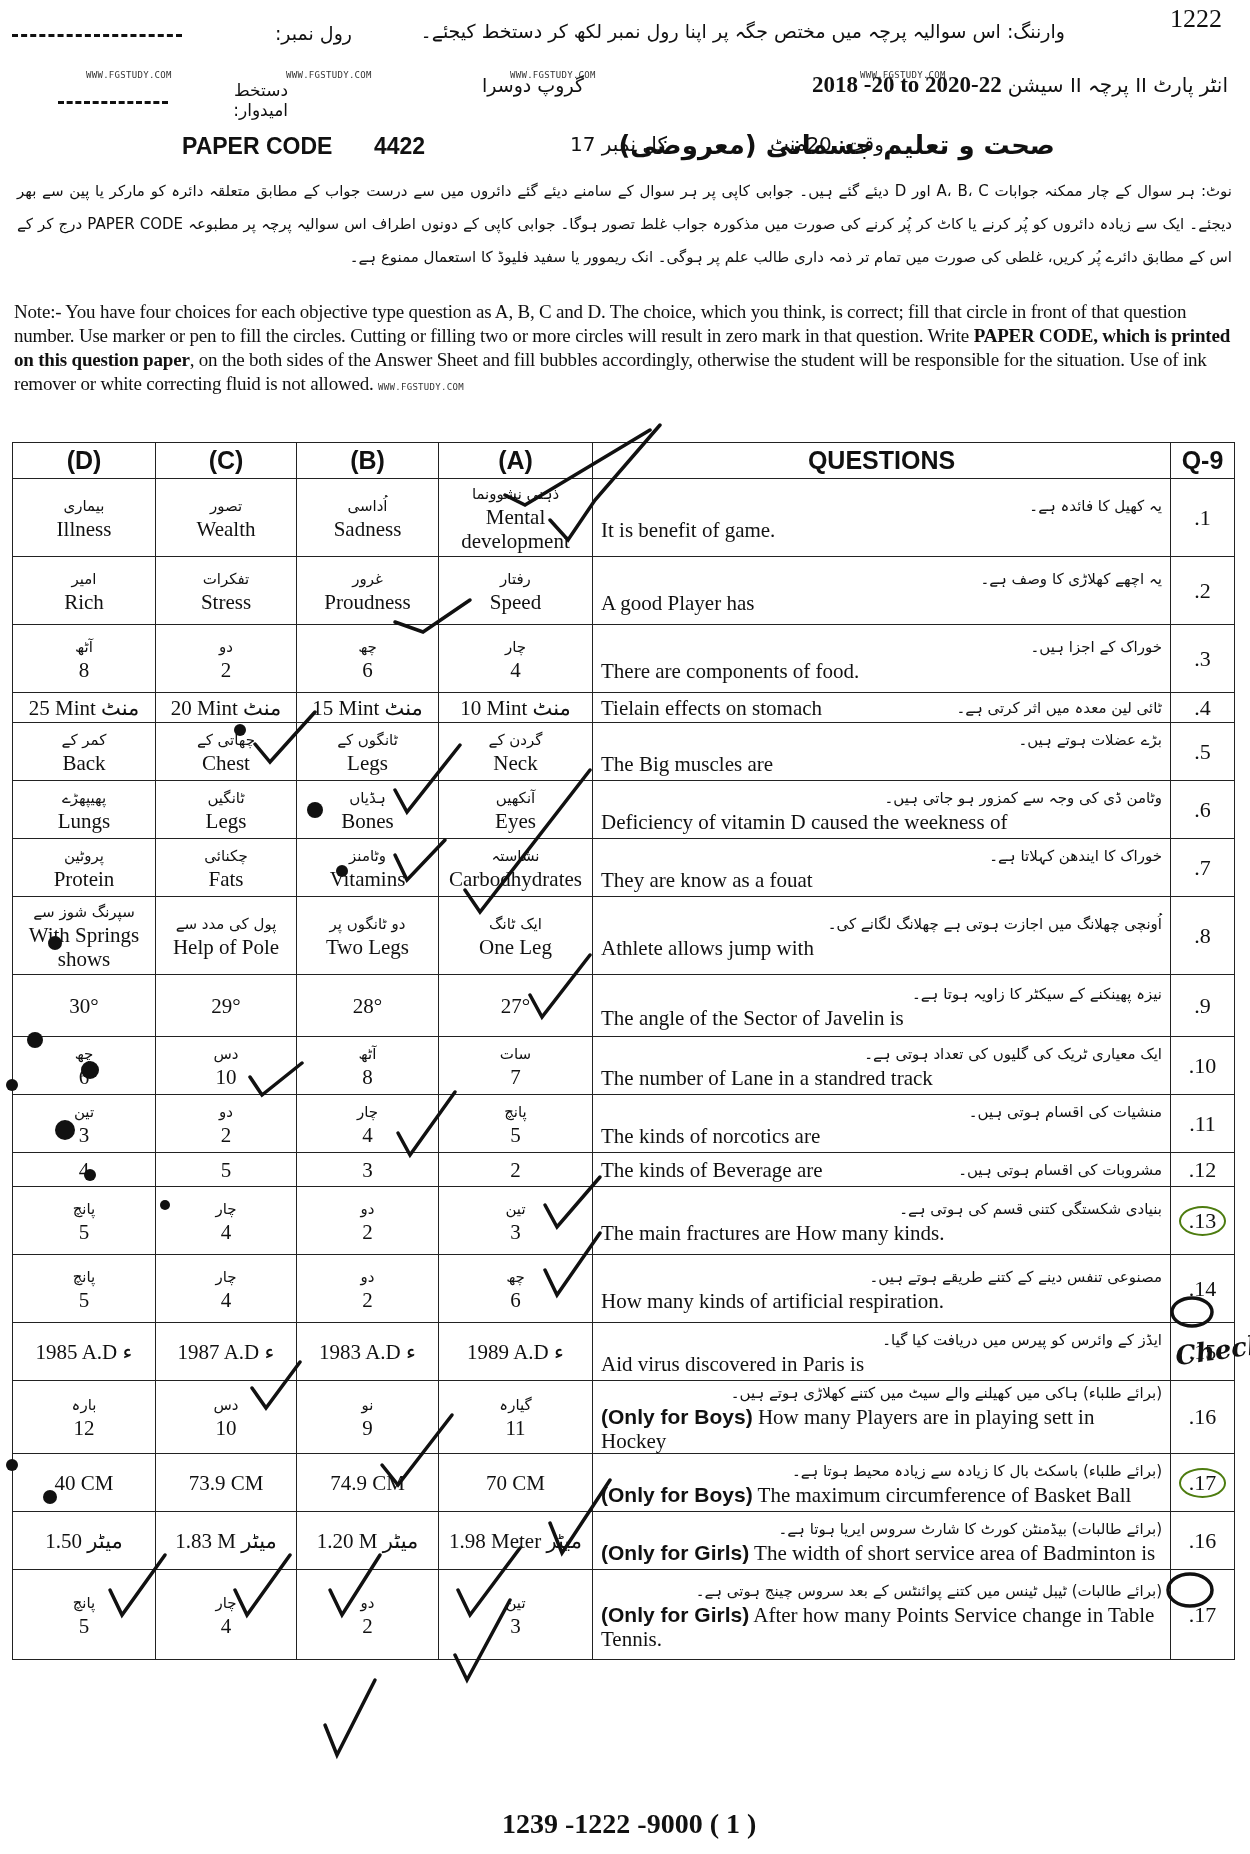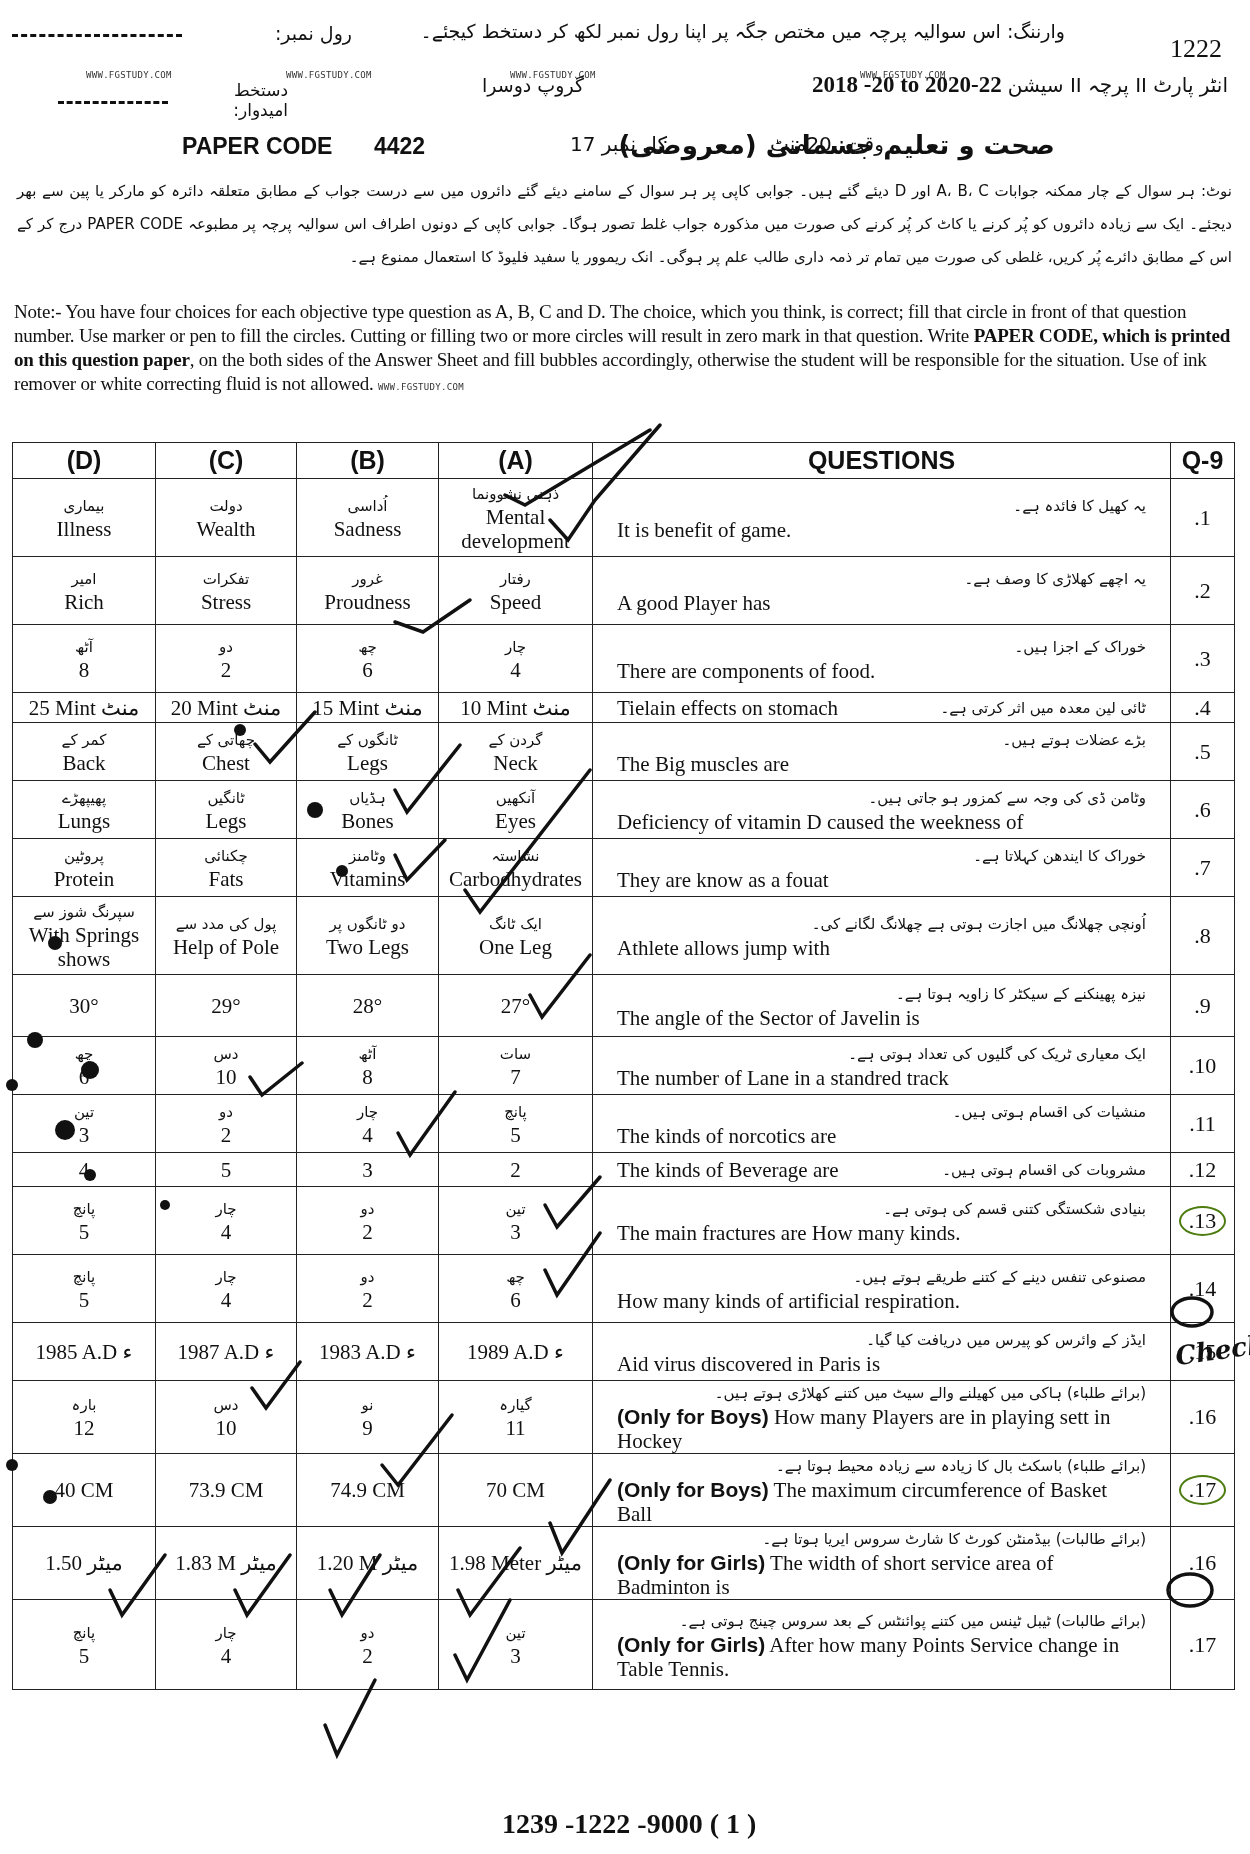--- a/index.html
+++ b/index.html
@@ -11,33 +11,33 @@
   .dash { display: inline-block; border-bottom: 3px dashed #111; height: 4px; vertical-align: middle; }
   .note-urdu { right: 18px; width: 1215px; font-size: 15px; line-height: 33px; text-align: justify; }
   .note-en { left: 14px; width: 1225px; top: 300px; font-size: 19px; line-height: 24px; letter-spacing: -0.2px; }
 
   
   table.q { position: absolute; left: 12px; top: 442px; width: 1222px; border-collapse: collapse; table-layout: fixed; }
   table.q td, table.q th { border: 1.5px solid #222; padding: 0; vertical-align: middle; text-align: center; position: relative; }
   table.q th { font-family: "Liberation Sans", sans-serif; font-weight: bold; font-size: 25px; height: 35px; }
   .opt .u { font-family: "DejaVu Sans", sans-serif; direction: rtl; font-size: 15px; display: block; line-height: 22px; }
   .opt .e { font-size: 21px; display: block; line-height: 24px; }
-  .qcell { text-align: left !important; padding: 0 24px !important; }
+  .qcell { text-align: left !important; padding: 0 8px !important; }
   .qcell .u { font-family: "DejaVu Sans", sans-serif; direction: rtl; text-align: right; font-size: 15px; display: block; line-height: 24px; }
   .qcell .e { font-size: 21px; display: block; line-height: 24px; }
   .qcell .inline { display: flex; justify-content: space-between; align-items: center; }
   .qcell .inline .u { display: inline; }
   .num { font-size: 22px; }
   .circled { display: inline-block; border: 2px solid #4d7c0f; border-radius: 50%; padding: 0 8px; }
   .footer-code { font-size: 28px; font-weight: bold; }
 </style>
 </head>
 <body>
 
-<div class="abs sans" style="right:28px; top:34px; font-family:'Liberation Serif',serif; font-size:26px;">1222</div>
+<div class="abs sans" style="right:28px; top:4px; font-family:'Liberation Serif',serif; font-size:26px;">1222</div>
 <div class="abs urdu" style="right:185px; top:20px; font-size:19px; white-space:nowrap;">وارننگ: اس سوالیہ پرچہ میں مختص جگہ پر اپنا رول نمبر لکھ کر دستخط کیجئے۔</div>
 <div class="abs" style="left:12px; top:22px; width:340px; display:flex; align-items:center; gap:4px;">
   <span class="dash" style="width:170px;"></span>
   <span class="urdu" style="font-size:19px; margin-left:auto;">رول نمبر:</span>
 </div>
 <div class="abs" style="left:58px; top:80px; width:230px; display:flex; align-items:center; gap:16px;">
   <span class="dash" style="width:120px;"></span>
   <span class="urdu" style="font-size:17px;">دستخط امیدوار:</span>
 </div>
 <div class="abs wm" style="left:86px; top:70px;">WWW.FGSTUDY.COM</div>
@@ -82,21 +82,21 @@
       <th>Q-9</th>
     </tr>
   </thead>
   <tbody id="tbody">
       <tr style="height: 78px;">
         <td class="opt">
           <span class="u">بیماری</span>
           <span class="e">Illness</span>
         </td>
         <td class="opt">
-          <span class="u">دولت</span>
+          <span class="u">تصور</span>
           <span class="e">Wealth</span>
         </td>
         <td class="opt">
           <span class="u">اُداسی</span>
           <span class="e">Sadness</span>
         </td>
         <td class="opt">
           <span class="u">ذہنی نشوونما</span>
           <span class="e">Mental development</span>
         </td>

